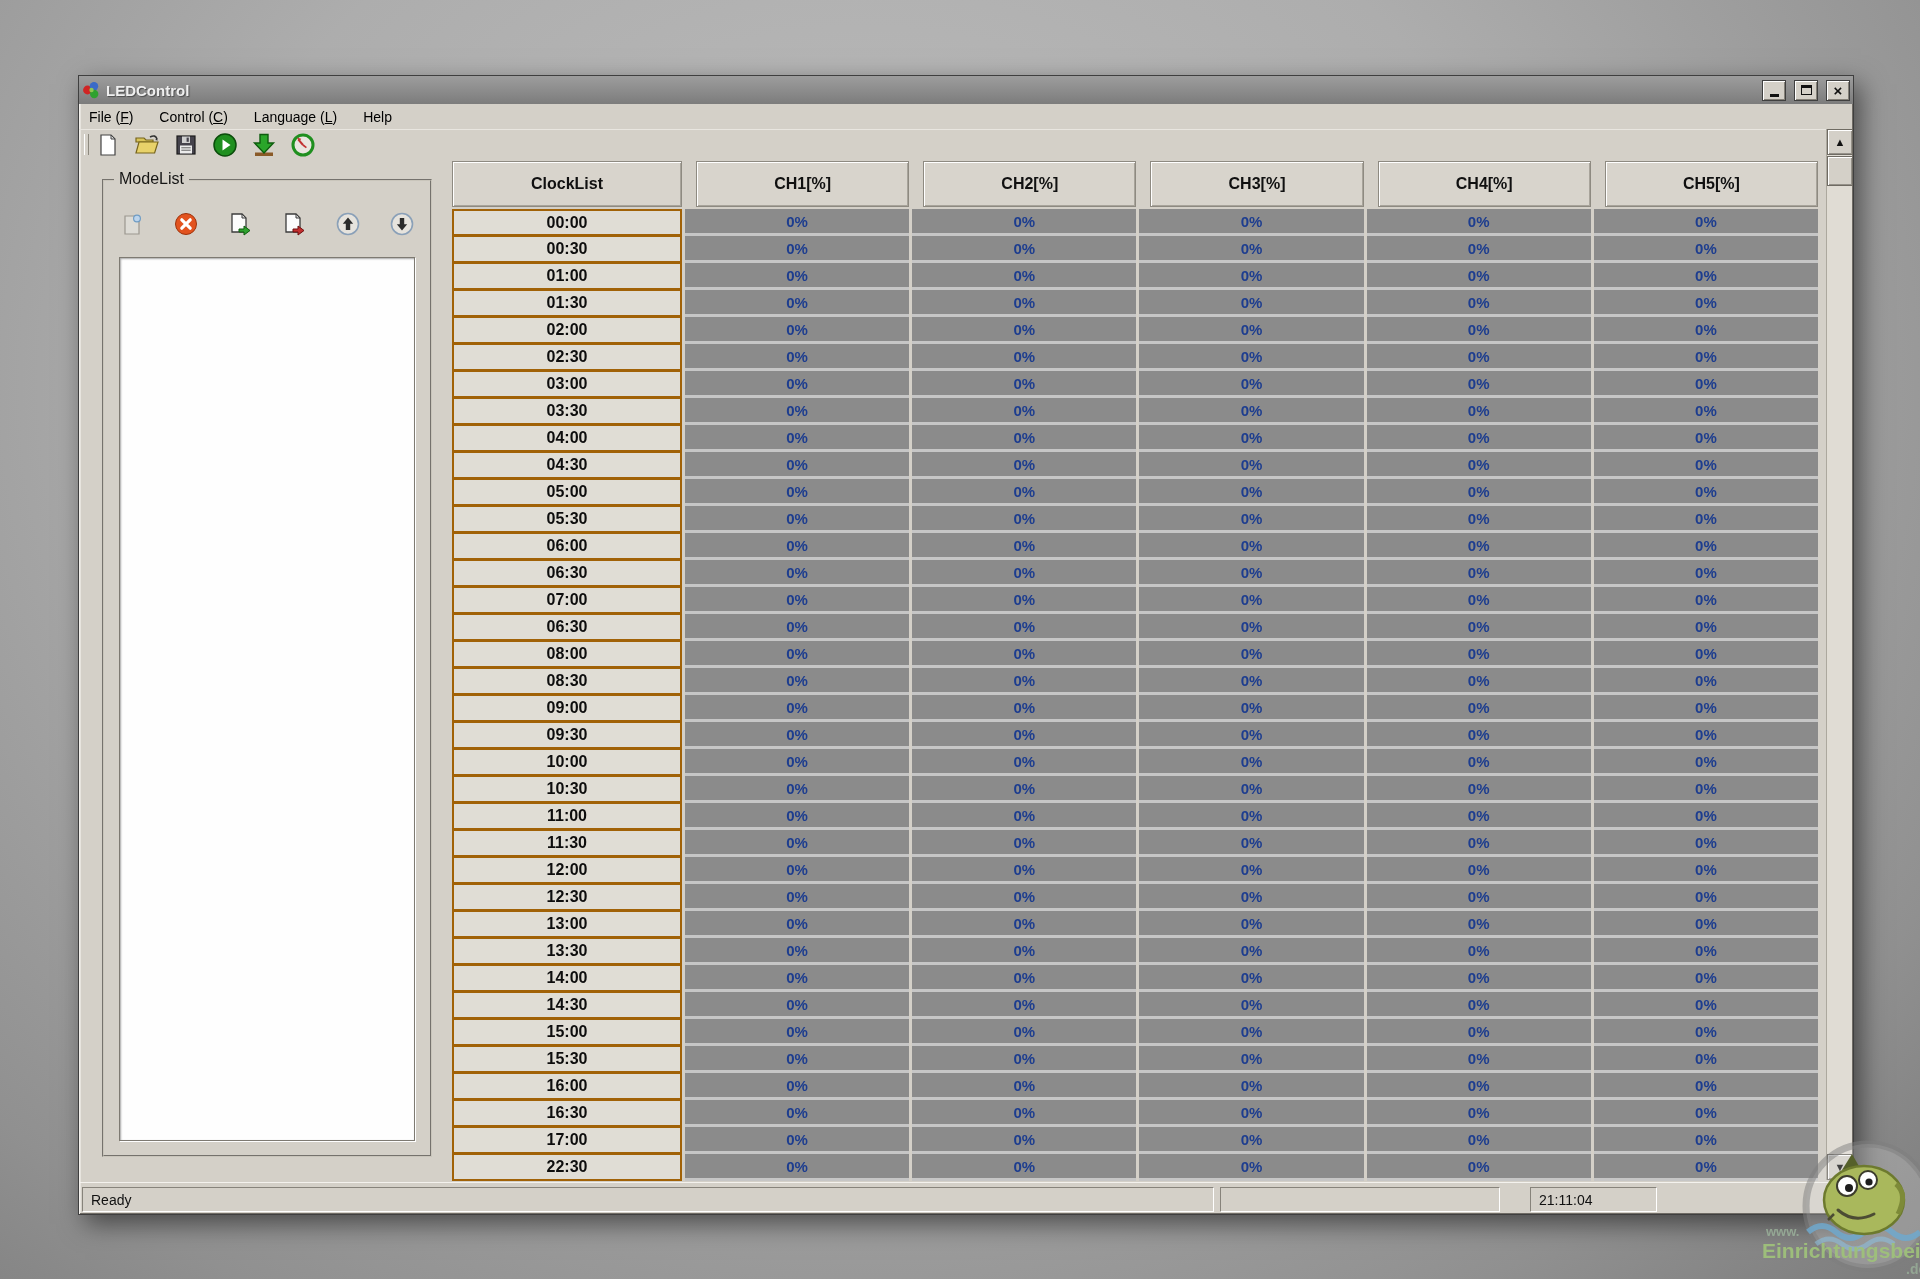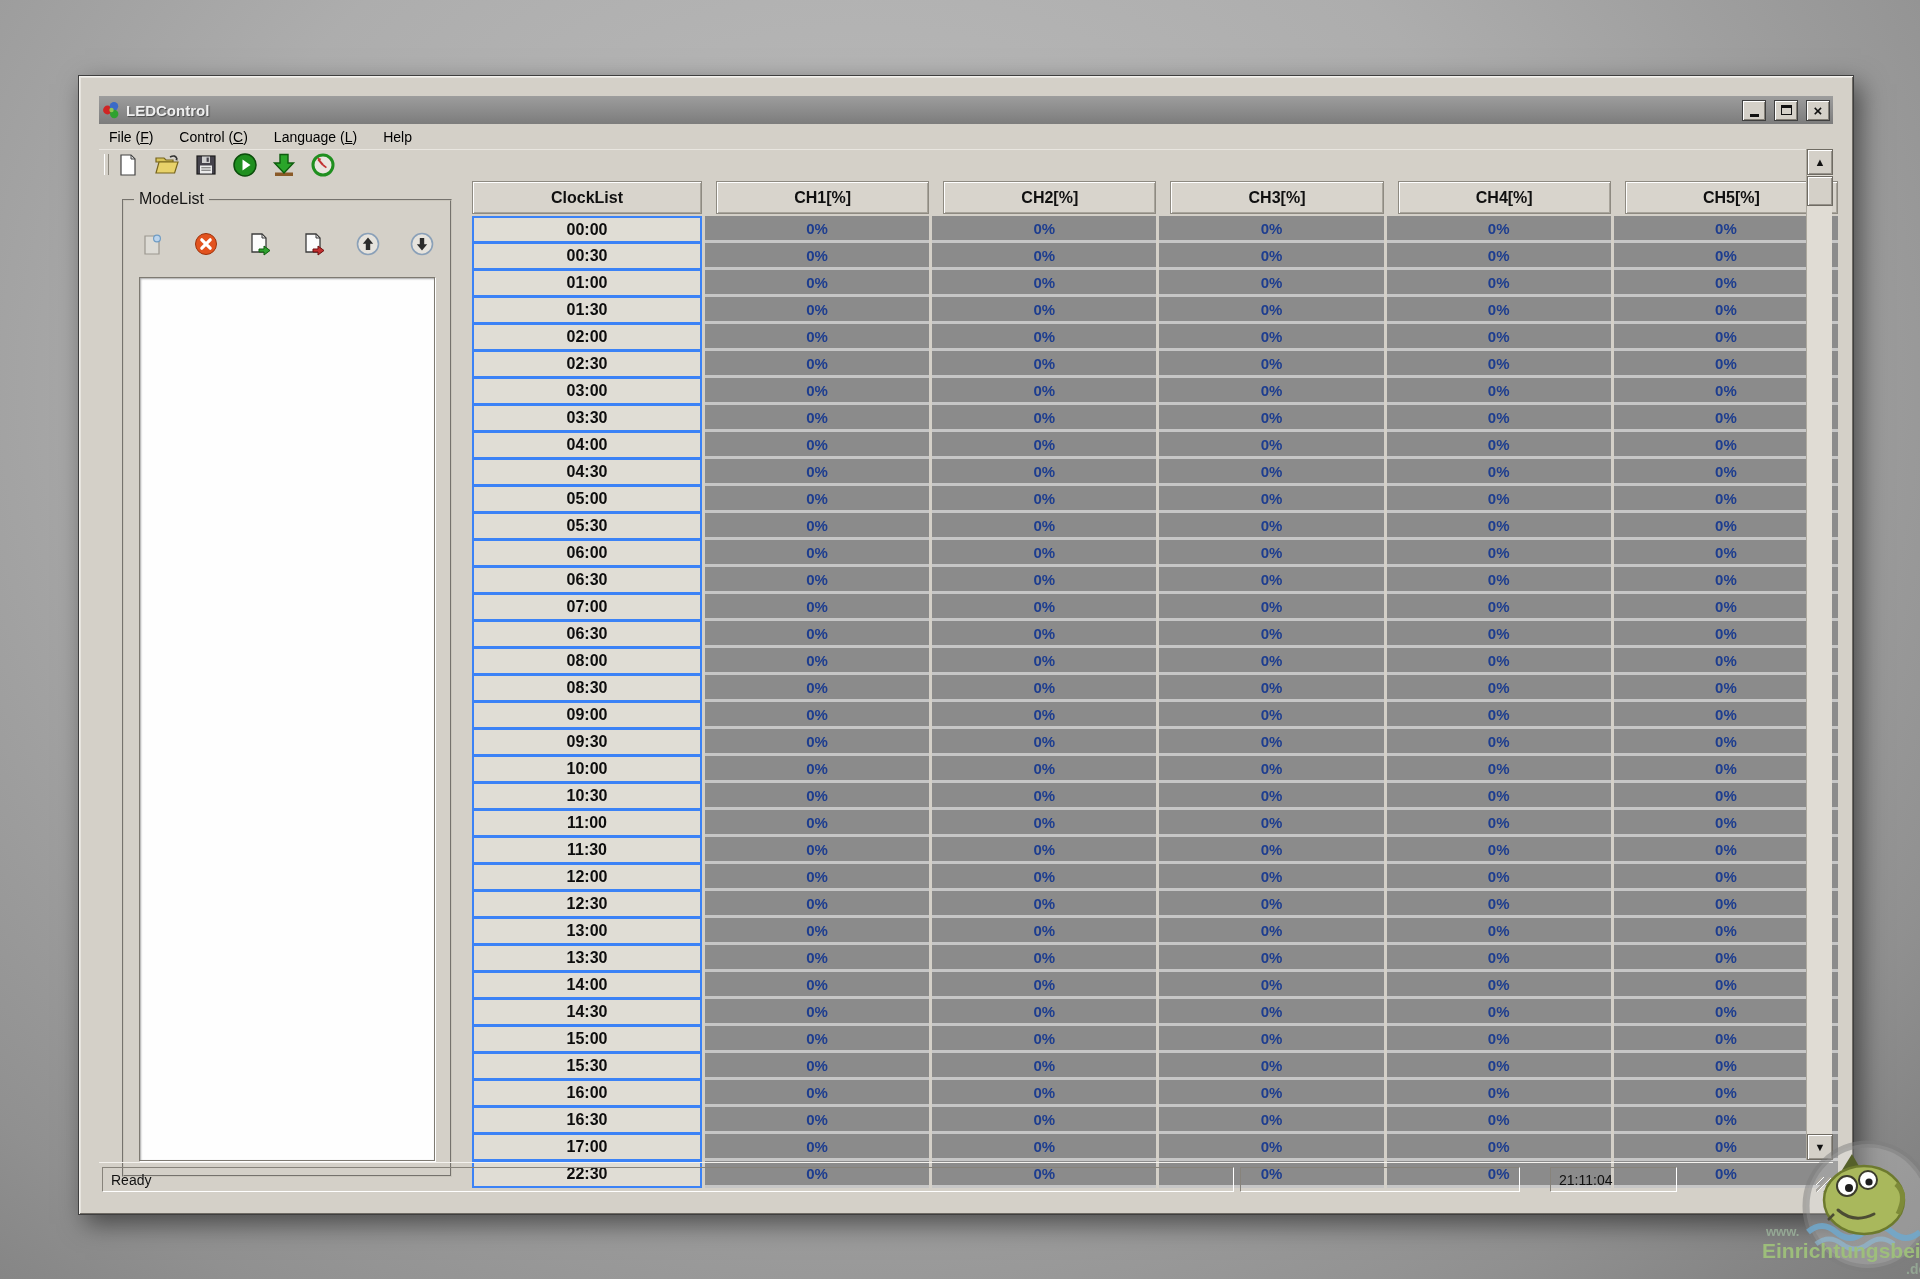--- a/index.html
+++ b/index.html
@@ -5,21 +5,21 @@
   * { box-sizing: border-box; margin: 0; padding: 0; }
   html,body { width:1920px; height:1279px; overflow:hidden; }
   body {
     font-family:"Liberation Sans", sans-serif;
     background: radial-gradient(ellipse at 45% 30%, #bdbdbd 0%, #adadad 45%, #909090 82%, #7c7c7c 100%);
     position:relative;
   }
   
   .window{
     position:absolute; left:78px; top:75px; width:1776px; height:1140px;
-    background:#d4d0c8; border:1px solid #3f3f3f; padding:20px;
+    background:#d4d0c8; border:1px solid #3f3f3f; padding:0;
     box-shadow: inset 1px 1px 0 #f4f2ee, inset -1px -1px 0 #6f6b65, inset 2px 2px 0 #e7e4de,
                 7px 9px 24px rgba(0,0,0,.5);
     display:flex; flex-direction:column;
   }
   .titlebar{ height:28px; flex:0 0 28px; background:linear-gradient(180deg,#9d9d9d,#7c7c7c);
     display:flex; align-items:center; gap:6px; padding:0 3px; }
   .title-text{ flex:1; color:#efefef; font-weight:bold; font-size:15px; text-shadow:1px 1px 1px #4c4c4c; }
   .tb-btn{ width:24px; height:21px; background:#d4d0c8; border:1px solid #404040;
     box-shadow: inset 1px 1px 0 #fff, inset -1px -1px 0 #848078;
     display:flex; align-items:center; justify-content:center; margin-left:2px; }
@@ -44,30 +44,30 @@
   .groupbox-label{ position:absolute; top:-11px; left:10px; background:#d4d0c8; padding:0 5px;
     font-weight:normal; font-size:16px; color:#151515; }
   .mode-buttons{ position:absolute; top:26px; left:14px; right:14px; height:34px;
     display:flex; justify-content:space-between; align-items:center; }
   .mode-btn{ width:28px; height:28px; display:flex; align-items:center; justify-content:center;
     background:transparent; border:none; }
   .listbox{ position:absolute; left:15px; right:15px; top:76px; bottom:14px; background:#fefefe;
     border:1px solid #7e7a72; box-shadow: inset 1px 1px 2px rgba(0,0,0,.35), 1px 1px 0 #fff; }
   
   .table{ position:absolute; left:373px; top:2px; width:1366px; }
-  .thead{ display:flex; gap:14px; height:33px; }
+  .thead{ display:flex; gap:14px; height:46px; }
   .th{ background:#d8d4cc; border:1px solid #8e8a81;
     box-shadow: inset 1px 1px 0 #fff, inset -1px -1px 0 #a8a49b;
     display:flex; align-items:center; justify-content:center;
     font-weight:bold; font-size:16px; color:#101010; }
   .th-clock{ width:230px; flex:0 0 230px; }
   .th-ch{ flex:1; }
   .tbody{ margin-top:2px; }
   .trow{ display:flex; gap:3px; height:27px; }
-  .clock-cell{ width:230px; flex:0 0 230px; background:#e0ddd5; border:2px solid #3b82f6;
+  .clock-cell{ width:230px; flex:0 0 230px; background:#e0ddd5; border:2px solid #a16207;
     display:flex; align-items:center; justify-content:center;
     font-weight:bold; font-size:16px; color:#0d0d0d; }
   .trow + .trow .clock-cell{ border-top-width:1px; }
   .ch-cell{ flex:1; background:#8b8b8b; border-bottom:3px solid #c6c6c6;
     display:flex; align-items:center; justify-content:center;
     font-weight:bold; font-size:15px; color:#1d3d8f; }
   
   .scrollbar{ position:absolute; right:1px; top:-30px; bottom:2px; width:26px;
     background:#e0dcd4; border-left:1px solid #aca89e; }
   .sb-btn{ position:absolute; left:0; width:26px; height:26px; background:#d4d0c8;

